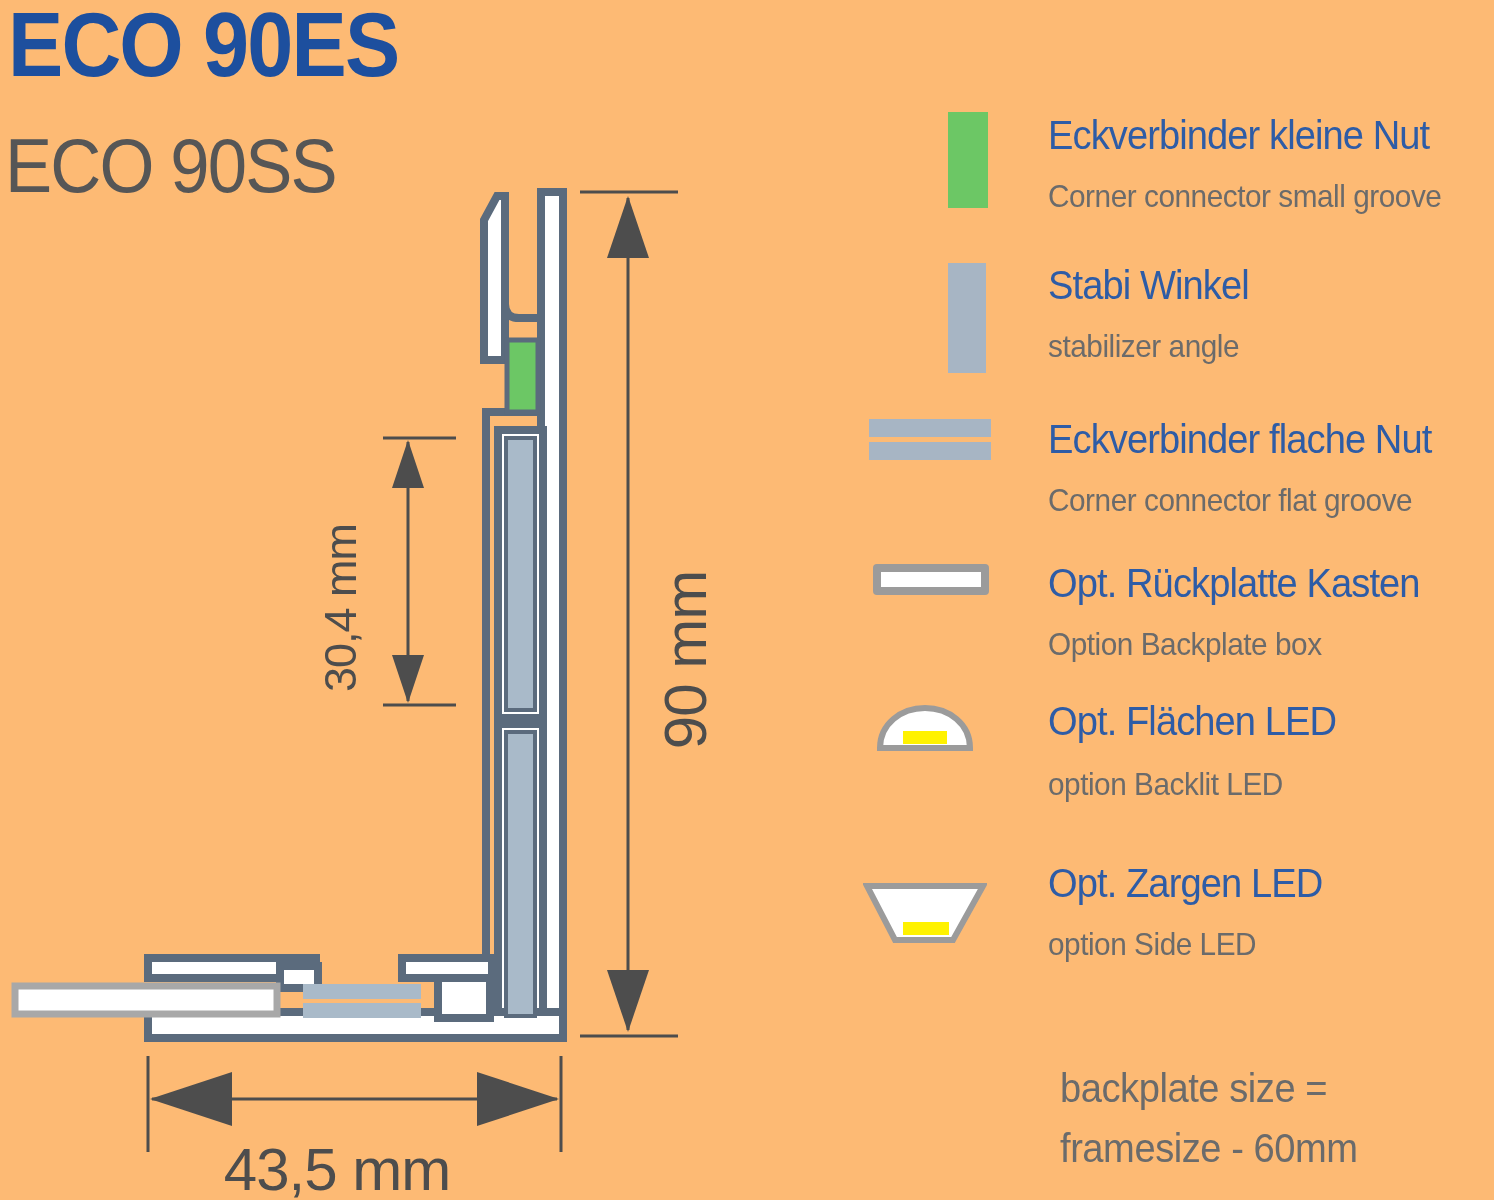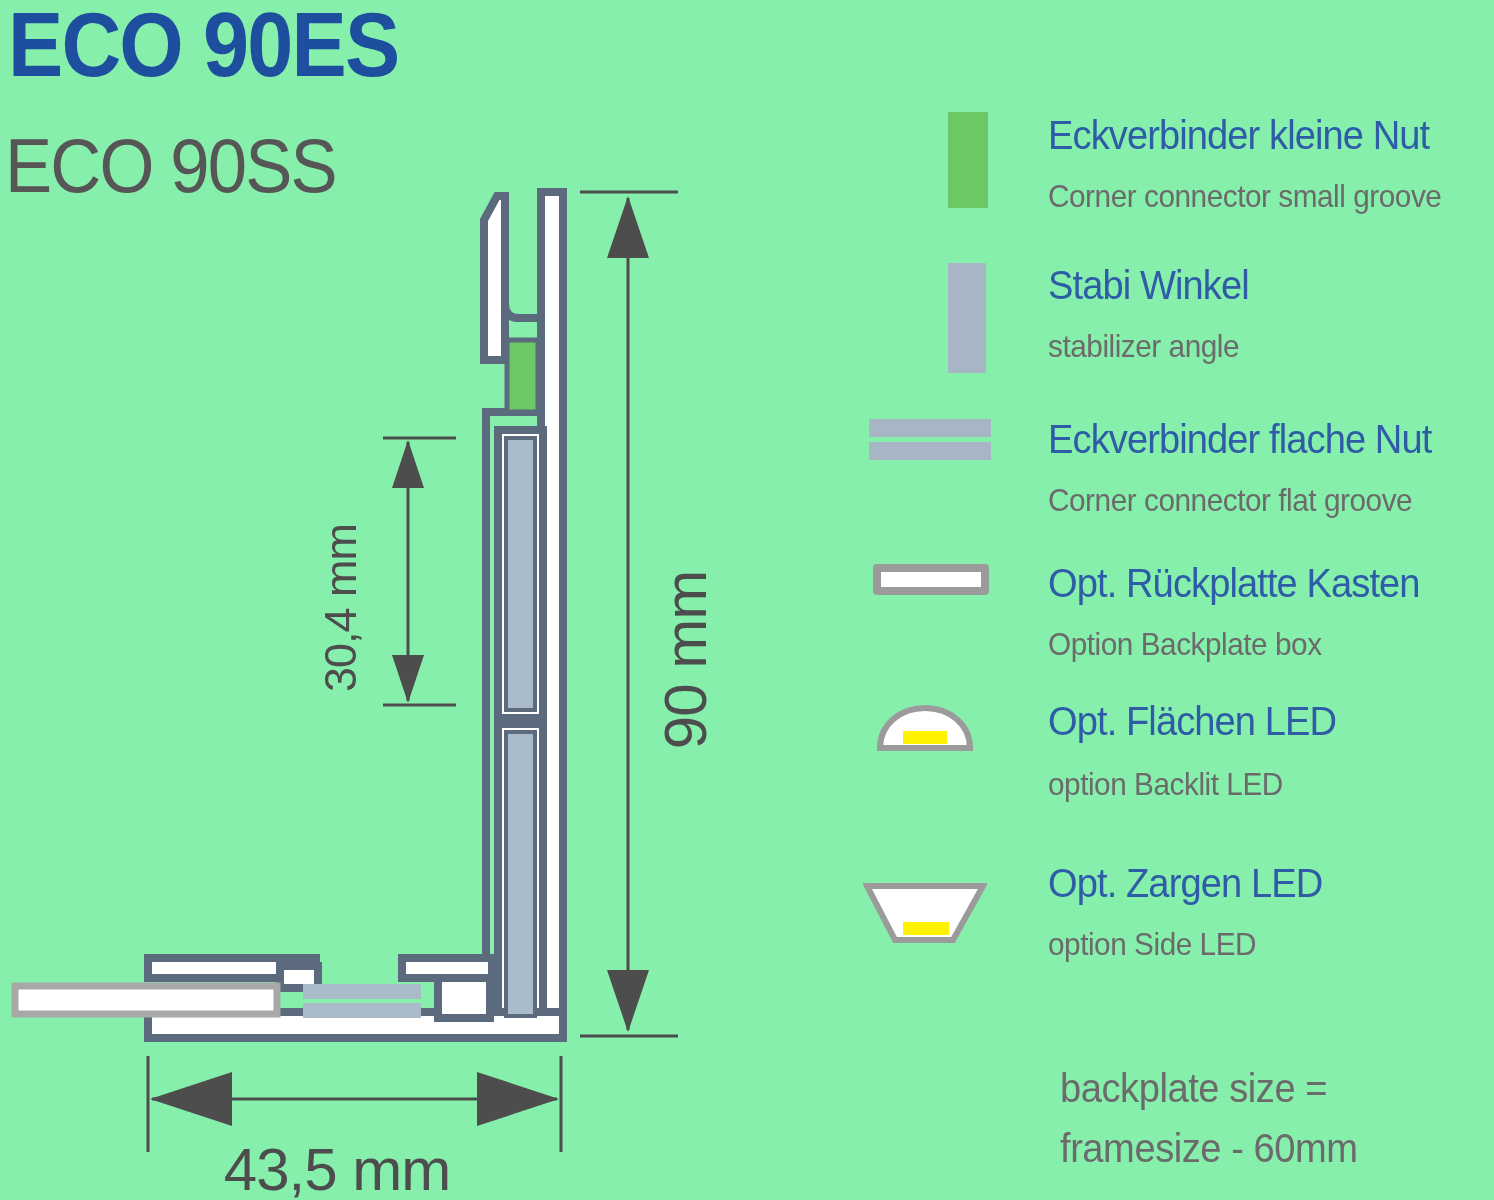--- a/index.html
+++ b/index.html
@@ -1,17 +1,17 @@
 <!DOCTYPE html>
 <html><head>
 <meta charset="utf-8">
 <style>
   html,body{margin:0;padding:0;background:#fff;}
   #stage{
-    position:relative;width:1494px;height:1200px;background:#86efac;overflow:hidden;
+    position:relative;width:1494px;height:1200px;background:#fdba74;overflow:hidden;
     font-family:"Liberation Sans",sans-serif;
   }
   
   .title{
     position:absolute;left:8px;top:-6px;margin:0;
     font-size:90px;font-weight:bold;color:#1d4f9e;letter-spacing:-2px;
     transform:scaleX(.92);transform-origin:left top;white-space:nowrap;
   }
   .subtitle{
     position:absolute;left:5px;top:122px;margin:0;

